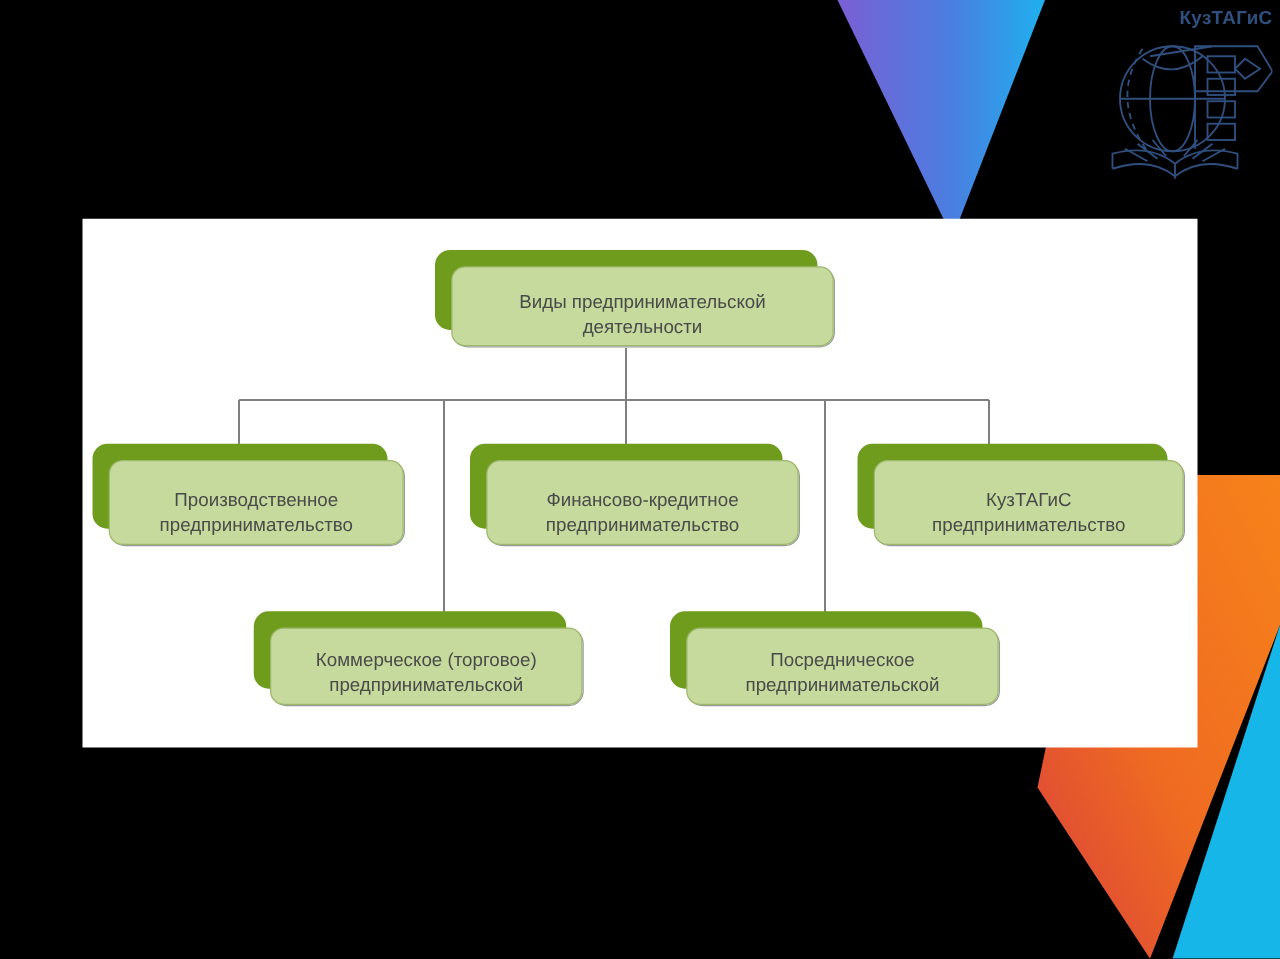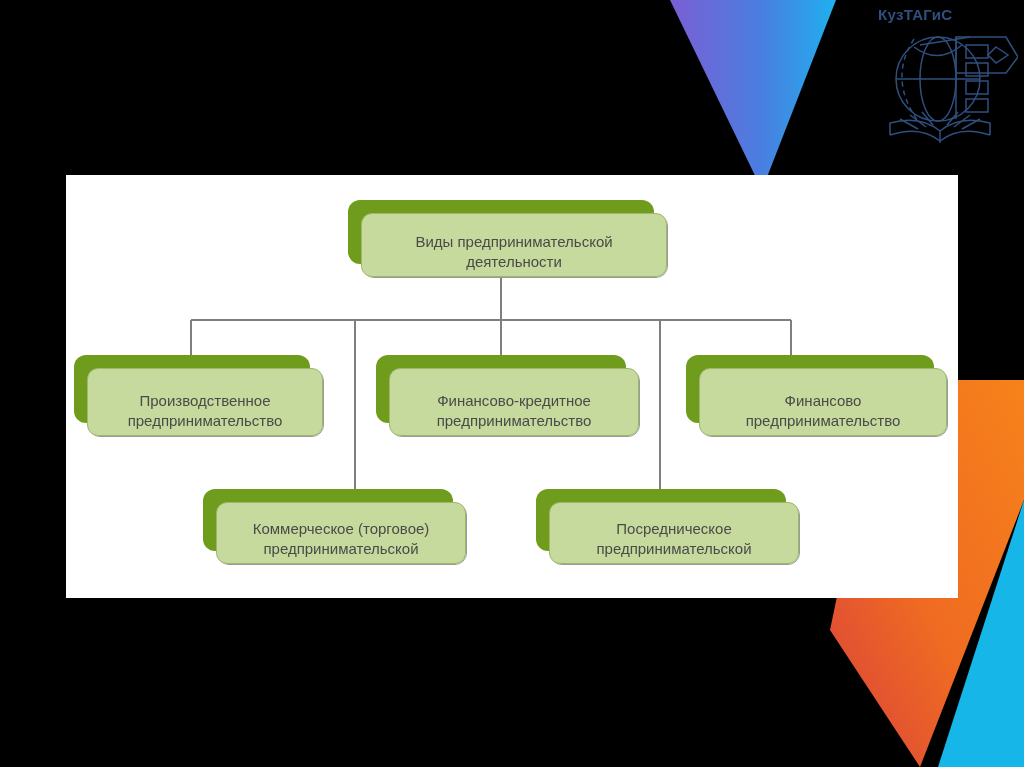--- a/index.html
+++ b/index.html
@@ -27,21 +27,21 @@
   #deco-top-triangle  { left: 640px; top: 0;    width: 220px; height: 190px; }
   #deco-bottom-shapes { left: 760px; top: 380px; width: 264px; height: 387px; }
 
   
   #logo-block {
     position: absolute;
     left: 878px;
     top: 6px;
     width: 140px;
     height: 148px;
-    text-align: left;
+    text-align: right;
   }
   #logo-text {
     font-size: 15px;
     font-weight: bold;
     color: #2f4f7f;
     letter-spacing: .3px;
     line-height: 18px;
     font-family: "Liberation Sans", "DejaVu Sans", sans-serif;
   }
   #logo-emblem { margin-top: -1px; }
@@ -226,21 +226,21 @@
       <div class="back-green"></div>
       <div class="front">
         <span class="label">Финансово-кредитное предпринимательство</span>
       </div>
     </div>
 
     <div class="node" id="node-ins">
       <div class="shadow-white"></div>
       <div class="back-green"></div>
       <div class="front">
-        <span class="label">Финансово предпринимательство</span>
+        <span class="label">КузТАГиС предпринимательство</span>
       </div>
     </div>
 
     <div class="node" id="node-comm">
       <div class="shadow-white"></div>
       <div class="back-green"></div>
       <div class="front">
         <span class="label">Коммерческое (торговое) предпринимательской</span>
       </div>
     </div>

